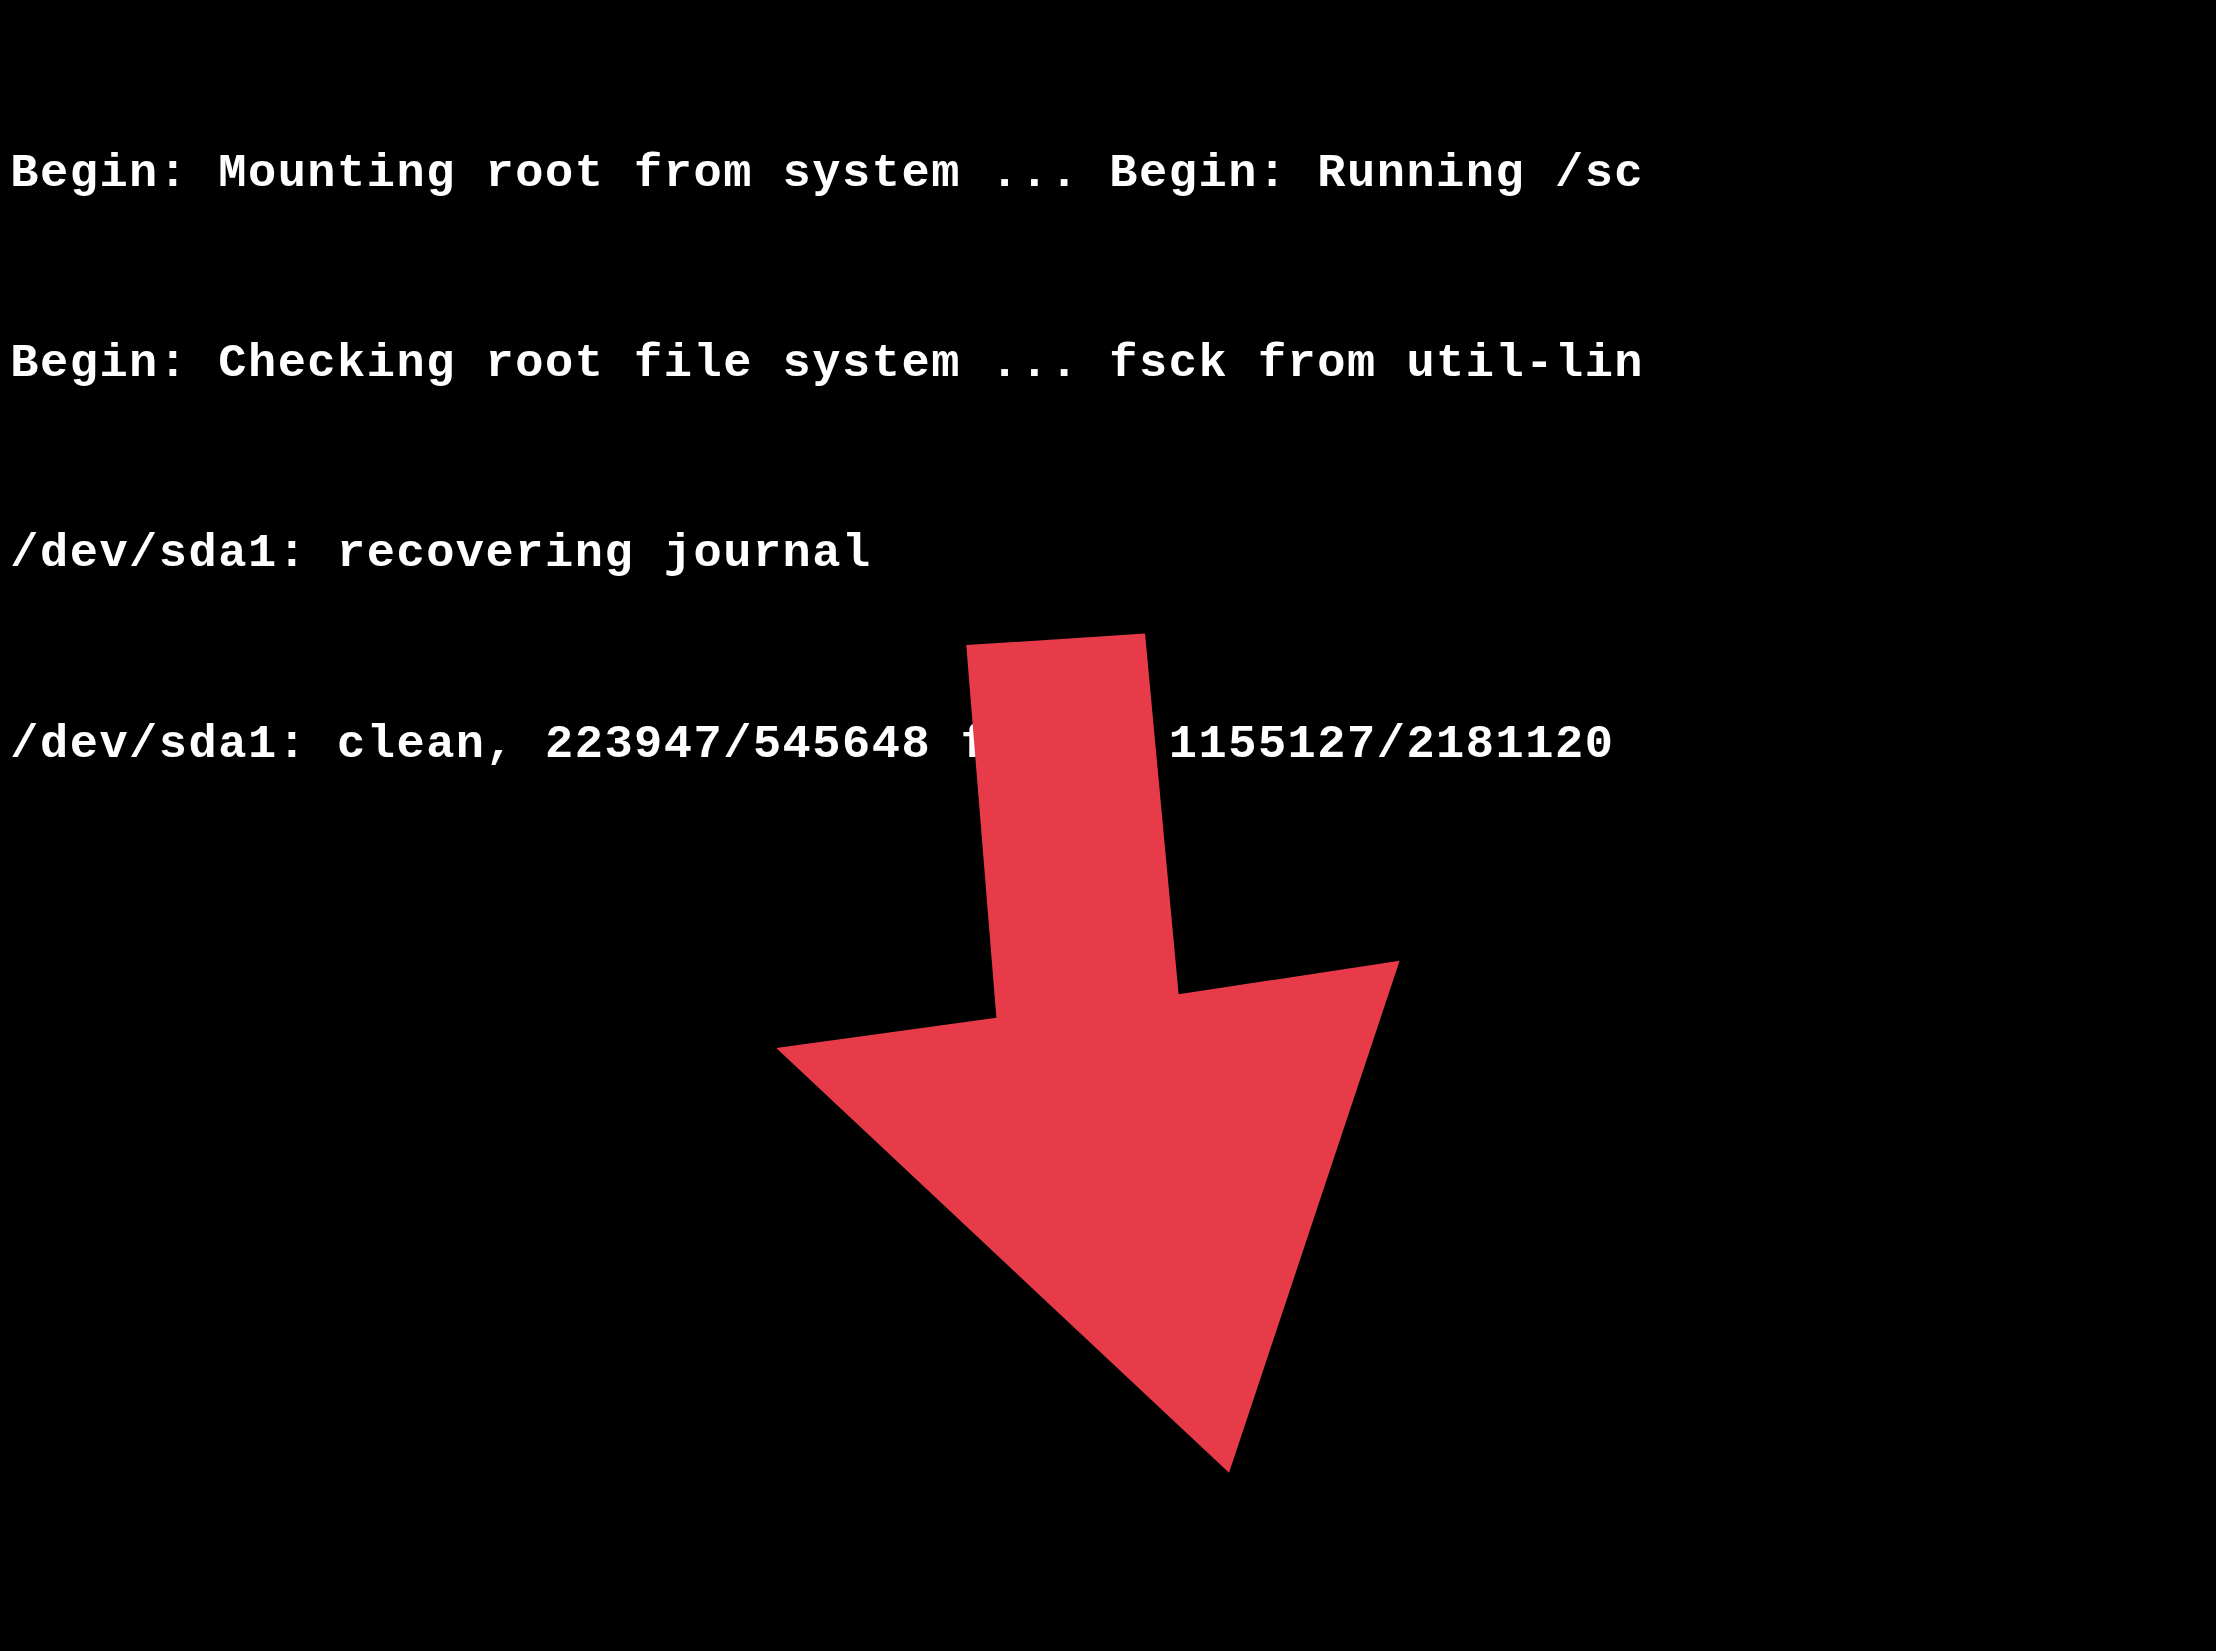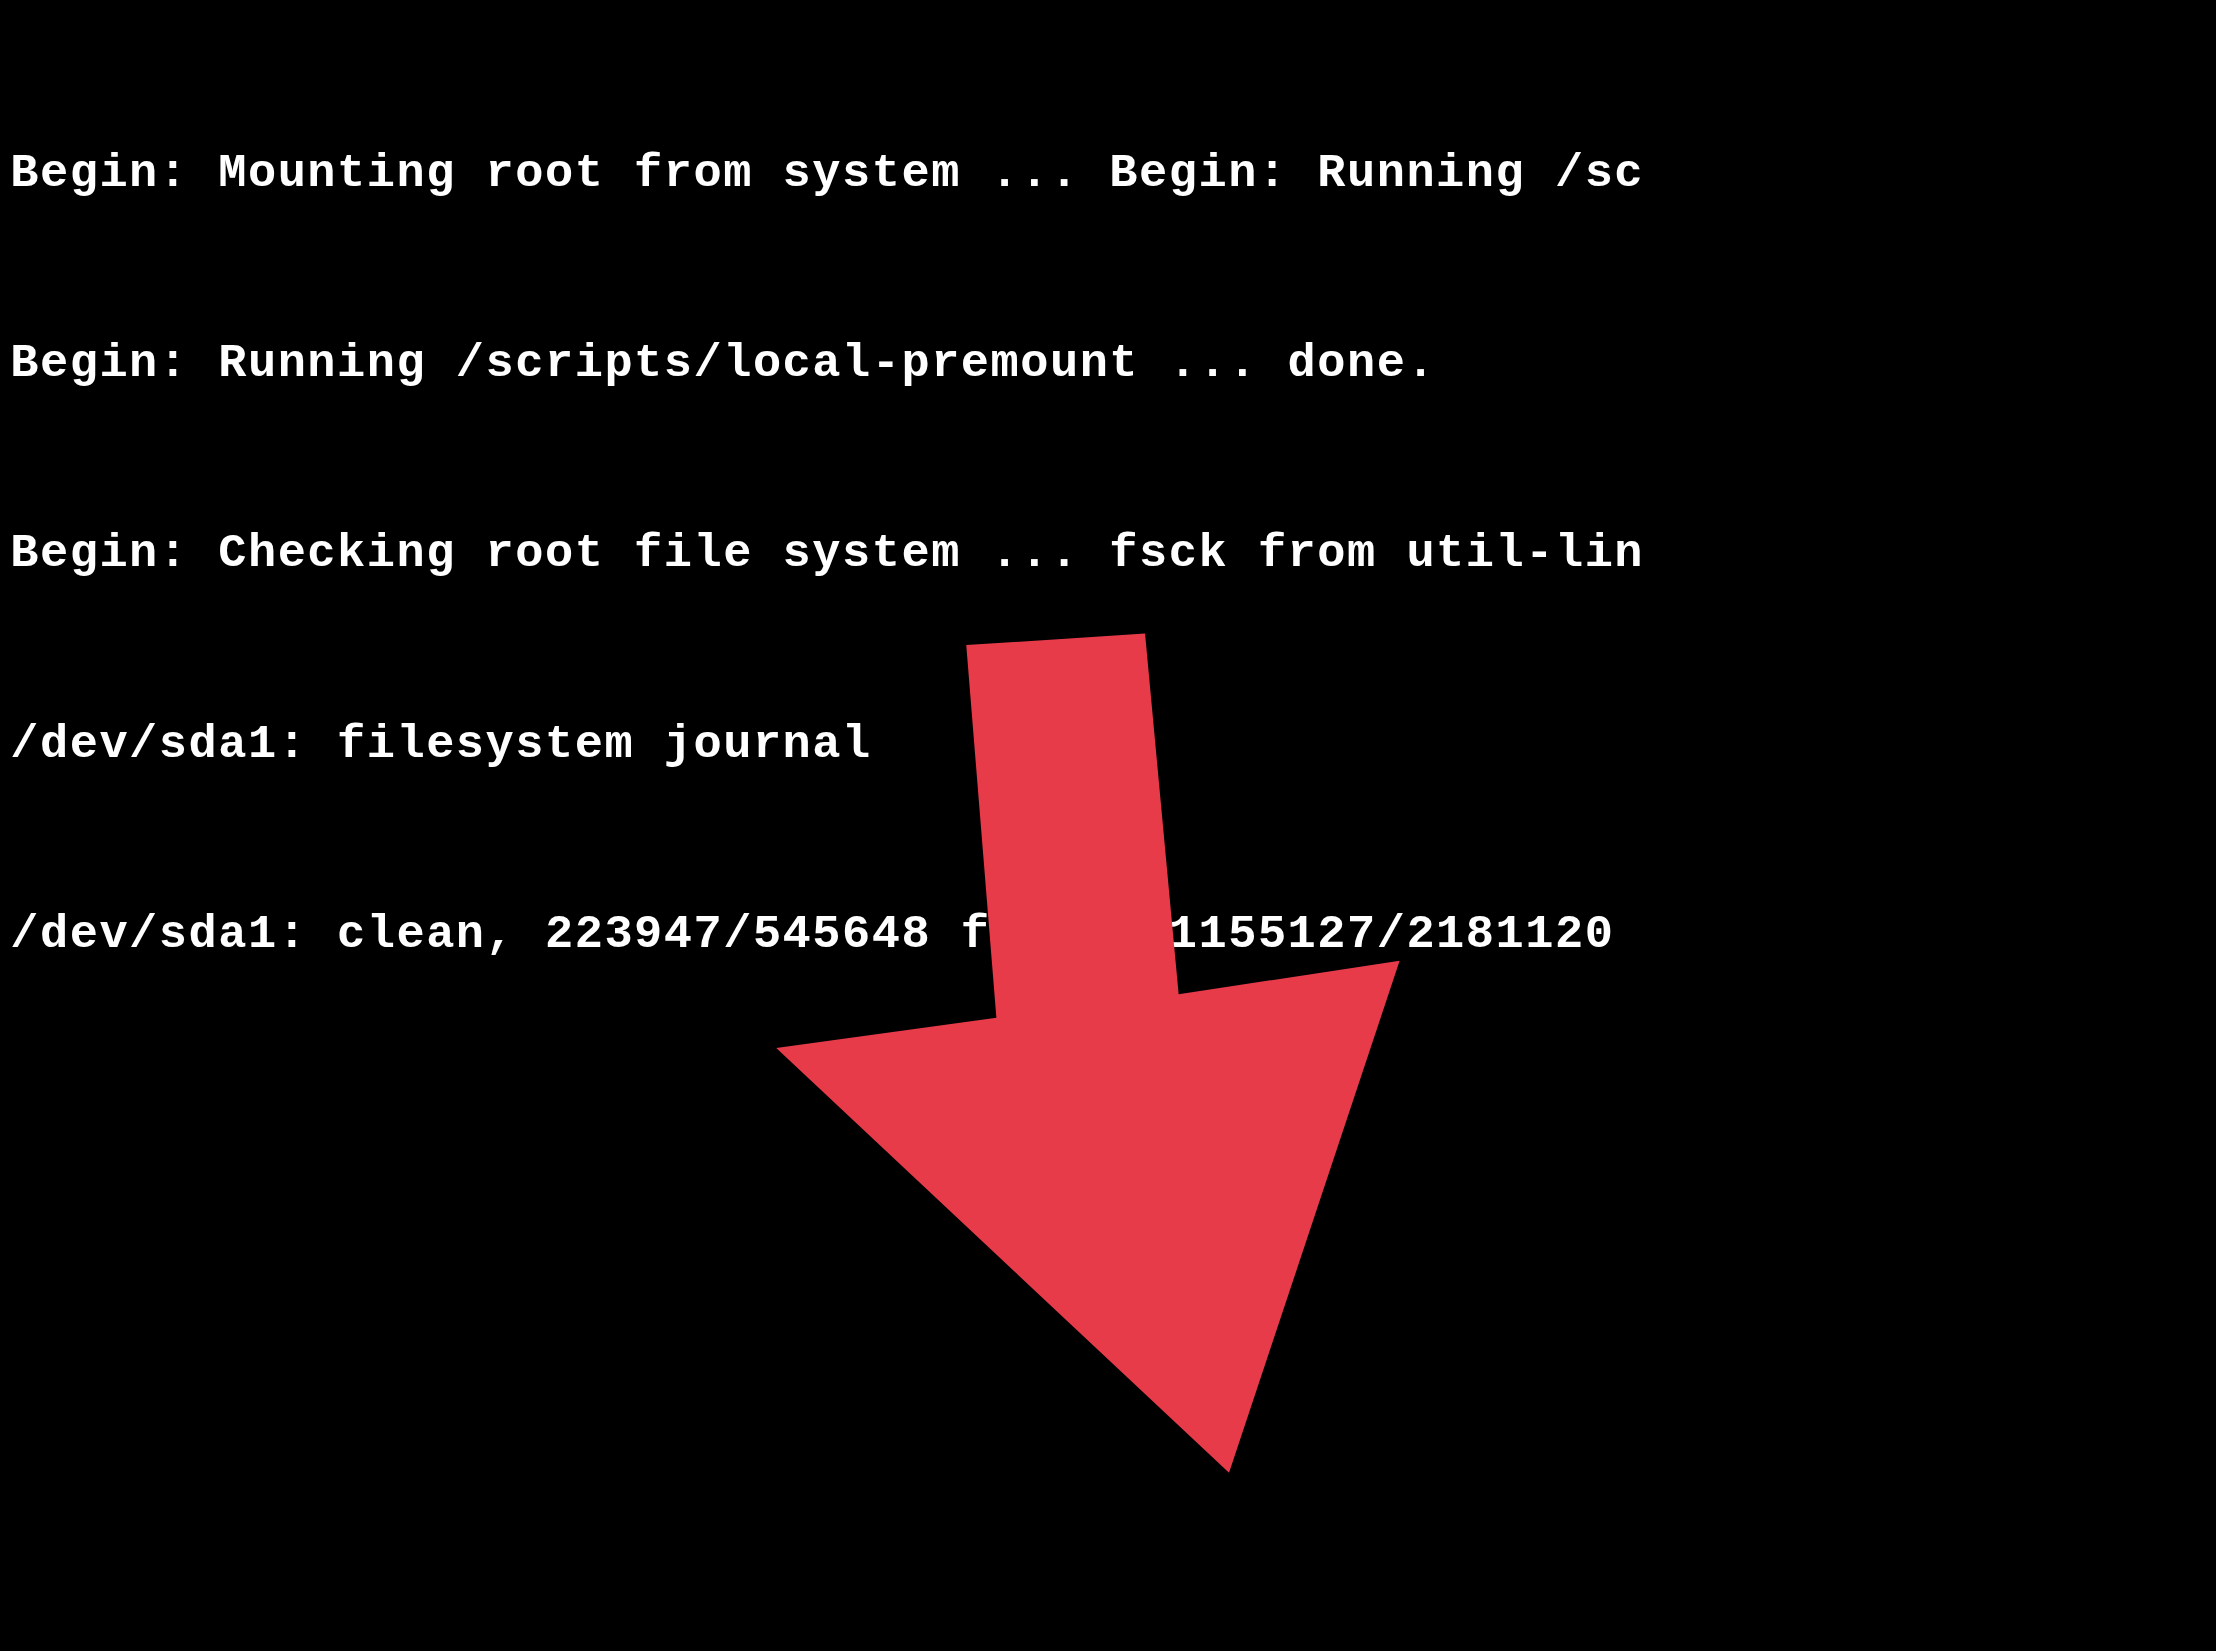--- a/index.html
+++ b/index.html
@@ -30,23 +30,22 @@
     left: 0;
     top: 0;
     pointer-events: none;
   }
 </style>
 </head>
 <body>
 
 <div class="terminal">
   <span class="line">Begin: Mounting root from system ... Begin: Running /sc</span>
-  <span class="line">Begin: Running /scripts/local-premount ... done.</span>
   <span class="line">Begin: Checking root file system ... fsck from util-lin</span>
-  <span class="line">/dev/sda1: filesystem journal</span>
+  <span class="line">/dev/sda1: recovering journal</span>
   <span class="line">/dev/sda1: clean, 223947/545648 files, 1155127/2181120 </span>
   
   
   
   
   
   
   
   <span class="line"></span>
   

